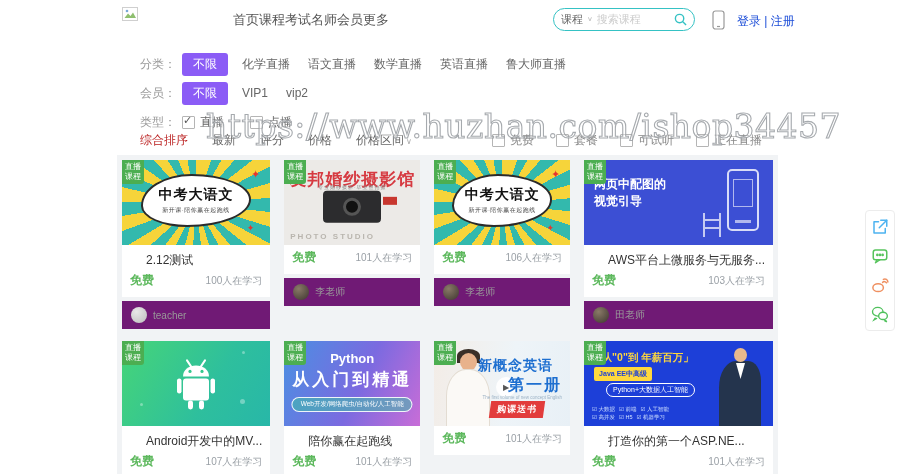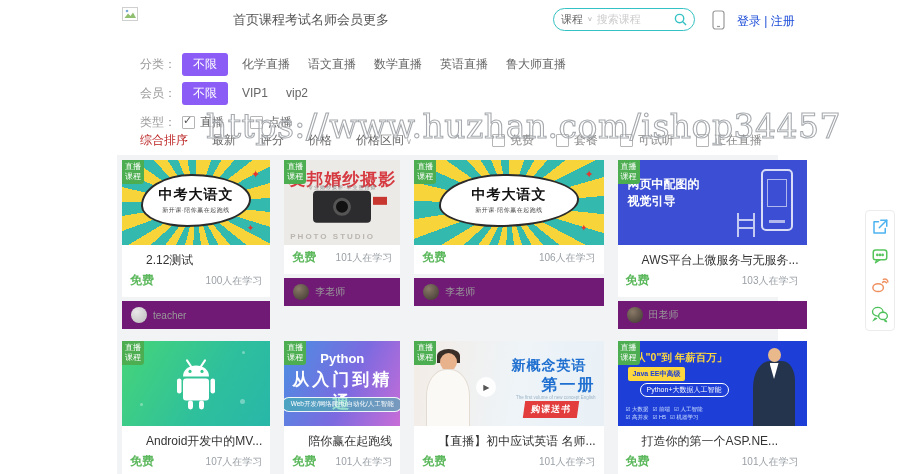--- a/index.html
+++ b/index.html
@@ -378,21 +378,20 @@
         <span class="badge">直播<br>课程</span>
       <div class="en-hair"></div>
           <div class="en-head"></div>
           <div class="en-torso"></div>
           <div class="en-play">▶</div>
           <div class="en-t1">新概念英语</div>
           <div class="en-t2">第一册</div>
           <div class="en-sub">The first volume of new concept English</div>
           <div class="en-ribbon">购课送书</div>
         </div>
-      <div class="card-title">【直播】初中应试英语 名师...</div>
       <div class="card-meta">
         <span class="price-free">免费</span>
         <span class="students">101人在学习</span>
       </div>
     </div>
 
   </div>
 
   <div class="card">
     <div class="card-main">

